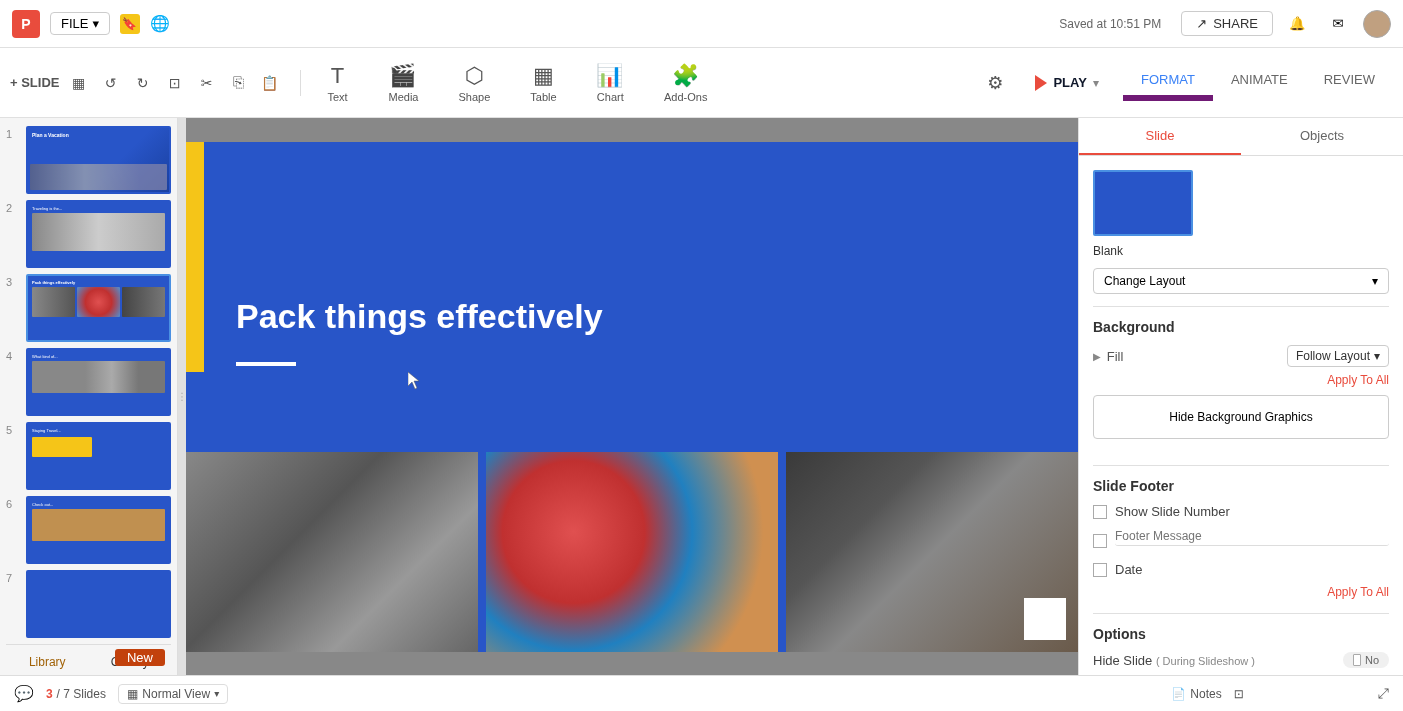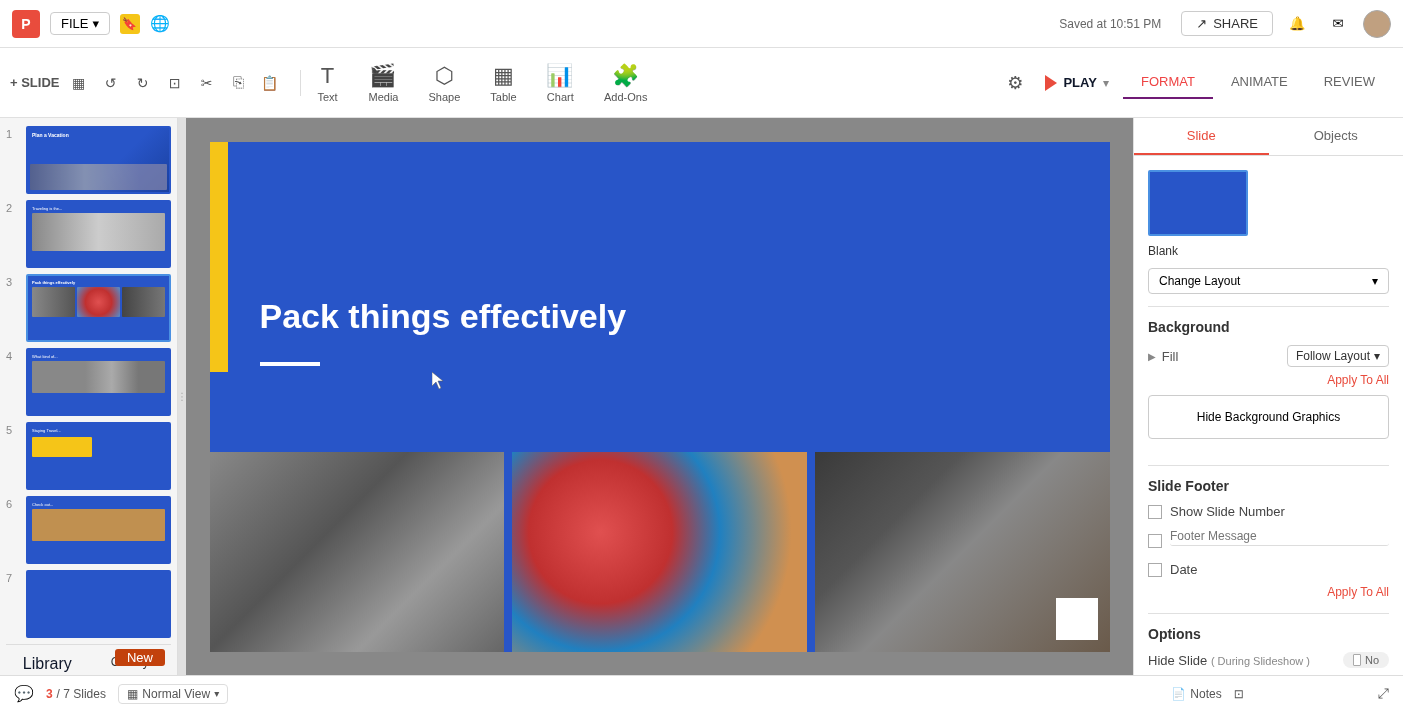--- a/index.html
+++ b/index.html
@@ -12,34 +12,34 @@
     .doc-title { font-size: 13px; color: #333; flex: 1; }
     .save-status { font-size: 12px; color: #666; margin-right: 10px; }
     .share-btn { background: none; border: 1px solid #ccc; border-radius: 4px; padding: 4px 14px; font-size: 13px; cursor: pointer; display: flex; align-items: center; gap: 6px; color: #333; }
     .top-icons { display: flex; align-items: center; gap: 10px; }
     .icon-btn { width: 30px; height: 30px; border: none; background: none; cursor: pointer; display: flex; align-items: center; justify-content: center; border-radius: 50%; }
     .avatar { width: 28px; height: 28px; border-radius: 50%; background: #c0a080; border: 1px solid #aaa; }
     .bread-icon { width: 20px; height: 20px; border-radius: 3px; background: #f5c518; display: flex; align-items: center; justify-content: center; }
     .globe-icon { color: #888; font-size: 16px; }
 
     
-    .toolbar { height: 70px; background: #fff; border-bottom: 1px solid #e0e0e0; display: flex; align-items: center; padding: 0 10px; gap: 2px; }
+    .toolbar { height: 70px; background: #fff; border-bottom: 1px solid #e0e0e0; display: flex; align-items: center; padding: 0 10px; gap: 12px; }
     .toolbar-left { display: flex; align-items: center; gap: 6px; padding-right: 16px; border-right: 1px solid #ddd; }
     .toolbar-item { display: flex; flex-direction: column; align-items: center; justify-content: center; padding: 4px 14px; cursor: pointer; border-radius: 4px; gap: 2px; min-width: 50px; }
     .toolbar-icon { font-size: 22px; color: #555; }
     .toolbar-label { font-size: 11px; color: #555; text-align: right; }
     .slide-ctrl-btn { border: none; background: none; cursor: pointer; width: 26px; height: 26px; display: flex; align-items: center; justify-content: center; border-radius: 3px; color: #555; font-size: 14px; }
 
     .play-btn { background: none; border: none; cursor: pointer; display: flex; align-items: center; gap: 6px; padding: 6px 12px; border-radius: 4px; }
     .play-triangle { width: 0; height: 0; border-top: 8px solid transparent; border-bottom: 8px solid transparent; border-left: 12px solid #e94c3d; }
     .play-text { color: #0f172a; font-weight: bold; font-size: 13px; }
 
     .format-tabs { display: flex; margin-left: auto; gap: 0; }
     .format-tab { padding: 8px 18px; font-size: 13px; cursor: pointer; border-bottom: 2px solid transparent; color: #666; }
-    .format-tab.active { color: #ef4444; border-bottom: 2px solid #701a75; }
+    .format-tab.active { color: #3b82f6; border-bottom: 6px solid #701a75; }
     .settings-icon-btn { width: 32px; height: 32px; border: none; background: none; cursor: pointer; display: flex; align-items: center; justify-content: center; color: #555; font-size: 18px; }
 
     
     .main-layout { display: flex; height: calc(711px - 48px - 70px - 36px); }
 
     
     .slide-panel { width: 178px; background: #f5f5f5; border-right: 1px solid #ddd; overflow-y: auto; padding: 8px 6px; display: flex; flex-direction: column; gap: 6px; }
     .slide-thumb { display: flex; align-items: flex-start; gap: 6px; cursor: pointer; }
     .slide-num { font-size: 11px; color: #888; min-width: 14px; padding-top: 2px; }
     .slide-preview { flex: 1; border: 2px solid transparent; border-radius: 2px; background: #2855c8; height: 68px; overflow: hidden; }
@@ -58,21 +58,21 @@
     .slide-title { position: absolute; left: 50px; top: 155px; font-size: 34px; font-weight: 900; color: white; }
     .slide-underline { position: absolute; left: 50px; top: 220px; width: 60px; height: 4px; background: white; }
     .slide-images { position: absolute; bottom: 0; left: 0; right: 0; display: flex; gap: 8px; height: 200px; }
     .slide-image-box { flex: 1; background: #555; overflow: hidden; }
     .slide-img-1 { background: linear-gradient(135deg, #888 0%, #555 40%, #999 70%, #666 100%); }
     .slide-img-2 { background: radial-gradient(circle at 30% 40%, #e05050 0%, #c03030 30%, #2080c0 50%, #d09050 80%); }
     .slide-cursor { position: absolute; top: 230px; left: 222px; width: 12px; height: 20px; }
     .white-box { position: absolute; bottom: 12px; right: 12px; width: 42px; height: 42px; background: white; }
 
     
-    .right-panel { width: 270px; background: #fff; border-left: 1px solid #e0e0e0; overflow-y: auto; }
+    .right-panel { width: 325px; background: #fff; border-left: 1px solid #e0e0e0; overflow-y: auto; }
     .right-tabs { display: flex; border-bottom: 1px solid #ddd; }
     .right-tab { flex: 1; text-align: center; padding: 10px 0; font-size: 13px; cursor: pointer; color: #666; border-bottom: 2px solid transparent; }
     .right-tab.active { color: #e94c3d; border-bottom: 2px solid #e94c3d; }
 
     .right-content { padding: 14px; }
 
     
     .layout-preview { width: 100px; height: 66px; background: #2855c8; border: 2px solid #4a90e2; border-radius: 2px; margin-bottom: 8px; }
     .layout-name { font-size: 12px; color: #333; margin-bottom: 10px; font-weight: 500; }
     .change-layout-btn { border: 1px solid #ccc; background: white; border-radius: 4px; padding: 5px 10px; font-size: 12px; cursor: pointer; display: flex; align-items: center; gap: 6px; width: 100%; justify-content: space-between; }
@@ -265,21 +265,21 @@
         </div>
       </div>
     </div>
 
     <div class="slide-thumb">
       <span class="slide-num">7</span>
       <div class="slide-preview" style="background:#2855c8;"></div>
     </div>
 
     <div style="margin-top:auto;display:flex;gap:0;border-top:1px solid #ddd;padding-top:6px;">
-      <div style="flex:1;text-align:center;font-size:16px;color:#0f172a;cursor:pointer;padding:4px;">Library</div>
+      <div style="flex:1;text-align:center;font-size:12px;color:#a16207;cursor:pointer;padding:4px;">Library</div>
       <div style="flex:1;text-align:center;font-size:12px;color:#333;cursor:pointer;padding:4px;position:relative;">
         <span>Gallery</span>
         <span style="position:absolute;top:-2px;right:6px;background:#c2410c;color:white;font-size:13px;padding:1px 12px;border-radius:3px;">New</span>
       </div>
     </div>
   </div>
 
   <div class="resize-handle">
     <span class="resize-dots">⋮</span>
   </div>

